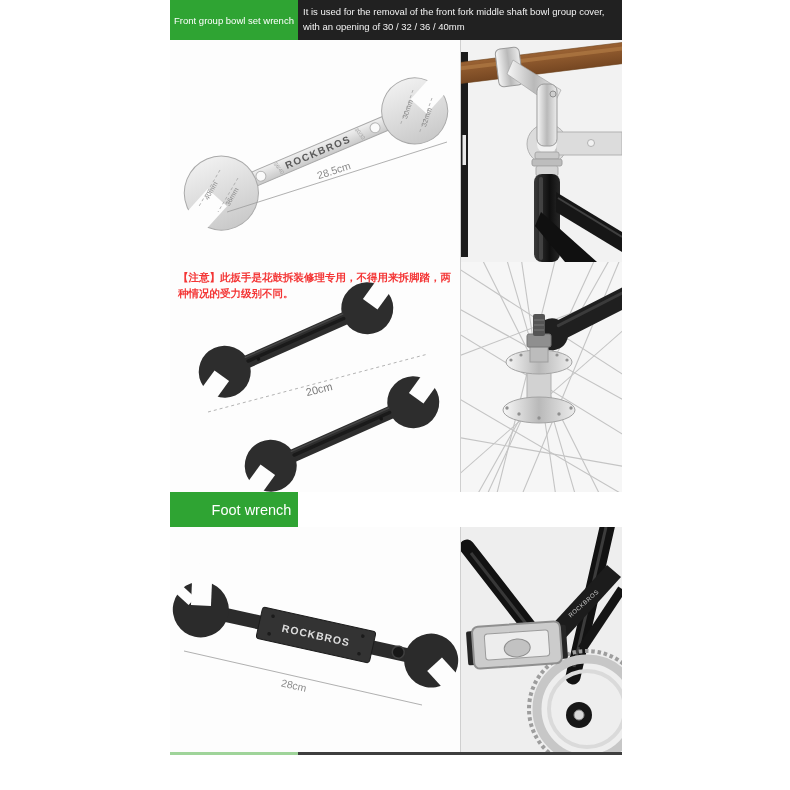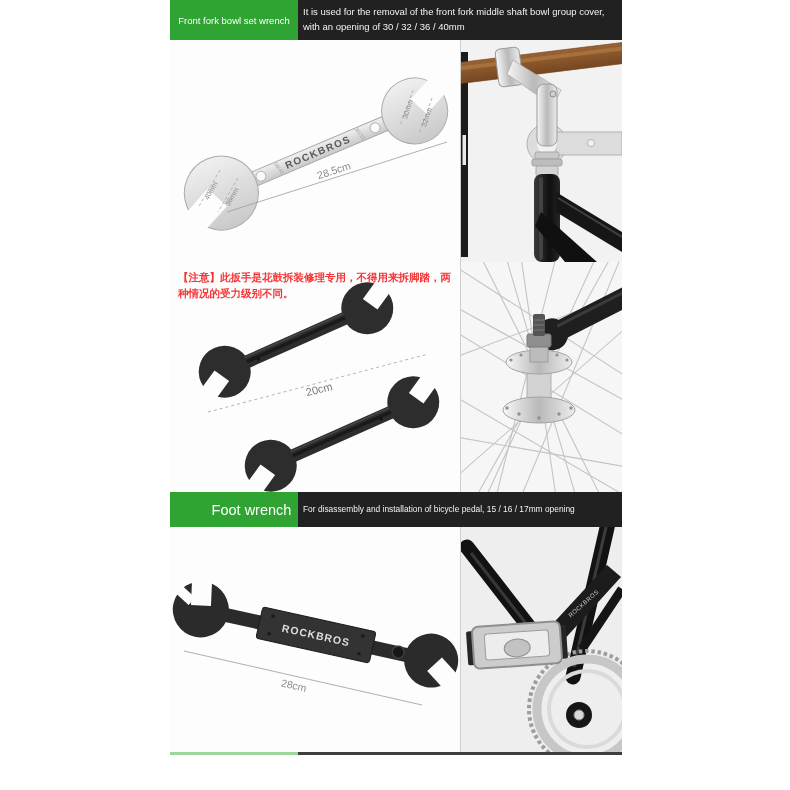--- a/index.html
+++ b/index.html
@@ -42,21 +42,21 @@
   .sliver-green{width:128px;flex:0 0 128px;background:#9fd49a;}
   .sliver-dark{flex:1;background:#3e3e3e;}
 </style>
 </head>
 <body>
 
 <div class="content">
 
   <section class="s1">
     <div class="sec-head">
-      <div class="sec-label">Front fork bowl set wrench</div>
+      <div class="sec-label">Front group bowl set wrench</div>
       <div class="sec-desc">It is used for the removal of the front fork middle shaft bowl group cover, with an opening of 30 / 32 / 36 / 40mm</div>
     </div>
     <div class="sec-body">
       <div class="illus">
         <svg width="290" height="222" viewBox="0 0 290 222">
           <defs>
             <linearGradient id="gSilver" x1="0" y1="0" x2="0" y2="1">
               <stop offset="0" stop-color="#f0f0f0"></stop>
                 <stop offset="1" stop-color="#c9c9c9"></stop>
             </linearGradient>
@@ -228,23 +228,20 @@
             <line x1="73" y1="68" x2="83" y2="68" stroke="#7a7a7a" stroke-width="1"></line>
           </g>
         </svg>
       </div>
     </div>
   </section>
 
   <section class="s3">
     <div class="sec-head">
       <div class="sec-label">Foot wrench</div>
-      <div class="sec-desc">
-          <span>For disassembly and installation of bicycle pedal, 15 / 16 / 17mm opening</span>
-        </div>
     </div>
     <div class="sec-body">
       <div class="illus">
         <svg width="290" height="225" viewBox="0 0 290 225">
           <g transform="translate(146,108) rotate(12.5)">
             <rect x="-112" y="-7" width="224" height="14" rx="4" fill="#2b2b2b"></rect>
             <circle cx="-118" cy="0" r="28" fill="#2b2b2b"></circle>
             <circle cx="118" cy="0" r="27" fill="#2b2b2b"></circle>
             <g transform="translate(-118,0) rotate(-100)">
                 <rect x="4" y="-10" width="42" height="20" fill="#fdfdfd"></rect>

